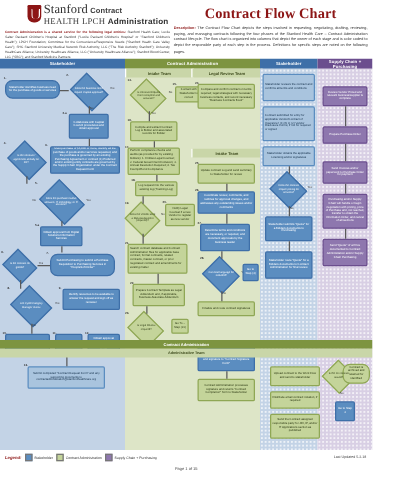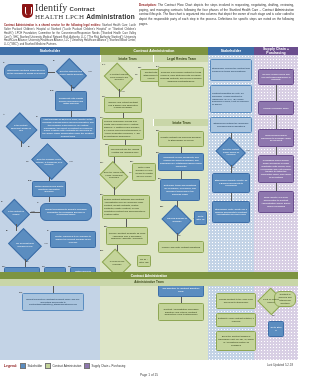--- a/index.html
+++ b/index.html
@@ -84,27 +84,28 @@
 </head>
 <body>
 
 <div class="page">
 
   <div class="header">
     <div class="brandcol">
       <div class="brandrow">
         <div class="shield"></div>
         <div class="wordmark">
-          <div class="w1"><span>Identify</span><span class="sub">Contract</span></div>
+          <div class="w1"><span>Stanford</span><span class="sub">Contract</span></div>
           <div class="w2"><span>HEALTH LPCH</span><span class="sub2">Administration</span></div>
         </div>
       </div>
       <div class="brandbody"><b>Contract Administration is a shared service for the following legal entities:</b><span> Stanford Health Care; Lucile Salter Packard Children's Hospital at Stanford ("Lucile Packard Children's Hospital" or "Stanford Children's Health"); LPCH Foundation; Committee for the Convenience/Responsive Needs ("Stanford Health Care Valley Care"); SHC Stanford University Medical Network Risk Authority, LLC ("The Risk Authority Stanford"); University HealthCare Alliance; University Healthcare Alliance, LLC ("University Healthcare Alliance"); Stanford Blood Center, LLC ("SBC"); and Stanford Medicine Partners.</span></div>
     </div>
     <div class="desccol">
+      <div class="bigtitle">Contract Flow Chart</div>
       <div class="desc"><b>Description:</b><span> The Contract Flow Chart depicts the steps involved in requesting, negotiating, drafting, reviewing, paying, and managing contracts following the four phases of the Stanford Health Care – Contract Administration contract lifecycle. The flow chart is organized into columns that depict the owner of each stage and is color coded to depict the responsible party of each step in the process. Definitions for specific steps are noted on the following pages.</span></div>
     </div>
   </div>
 
   <div class="lanehdr">
     <div class="lh-stake" style="width:100px">Stakeholder</div>
     <div class="lh-ca" style="width:108px">Contract Administration</div>
     <div class="lh-stake" style="width:46px">Stakeholder</div>
     <div class="lh-sup" style="width:44px">Supply Chain + Purchasing</div>
   </div>

